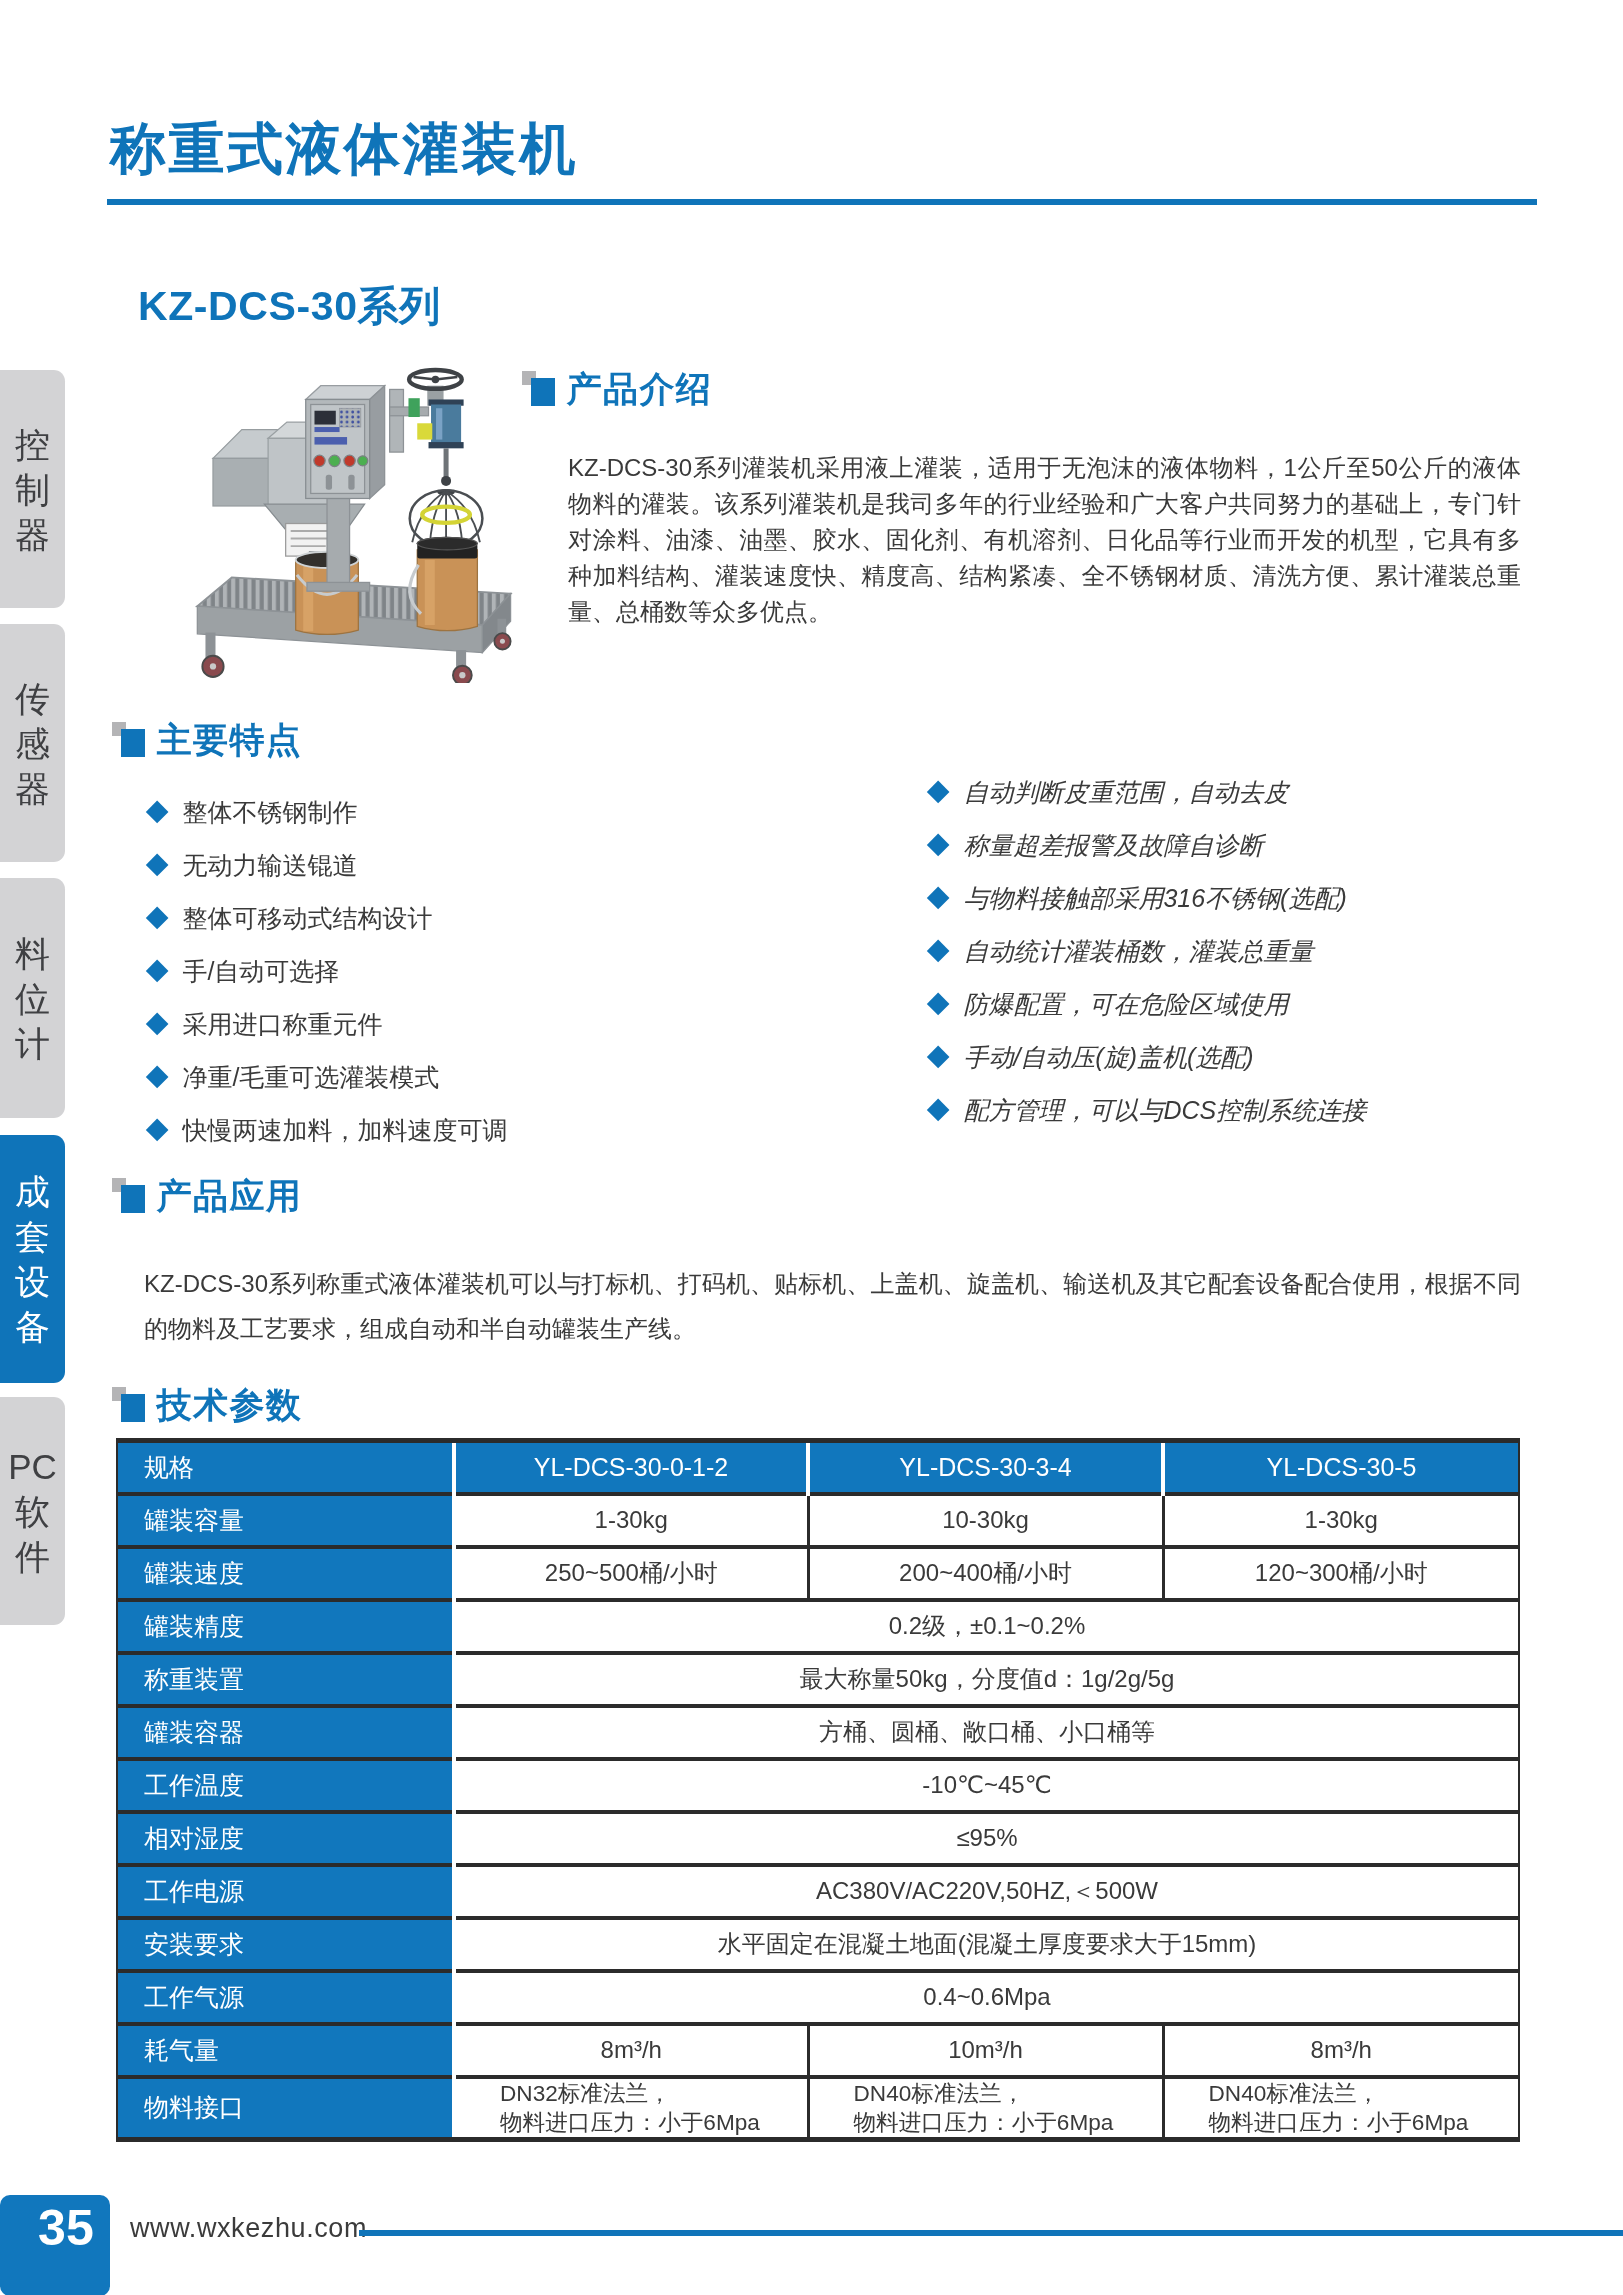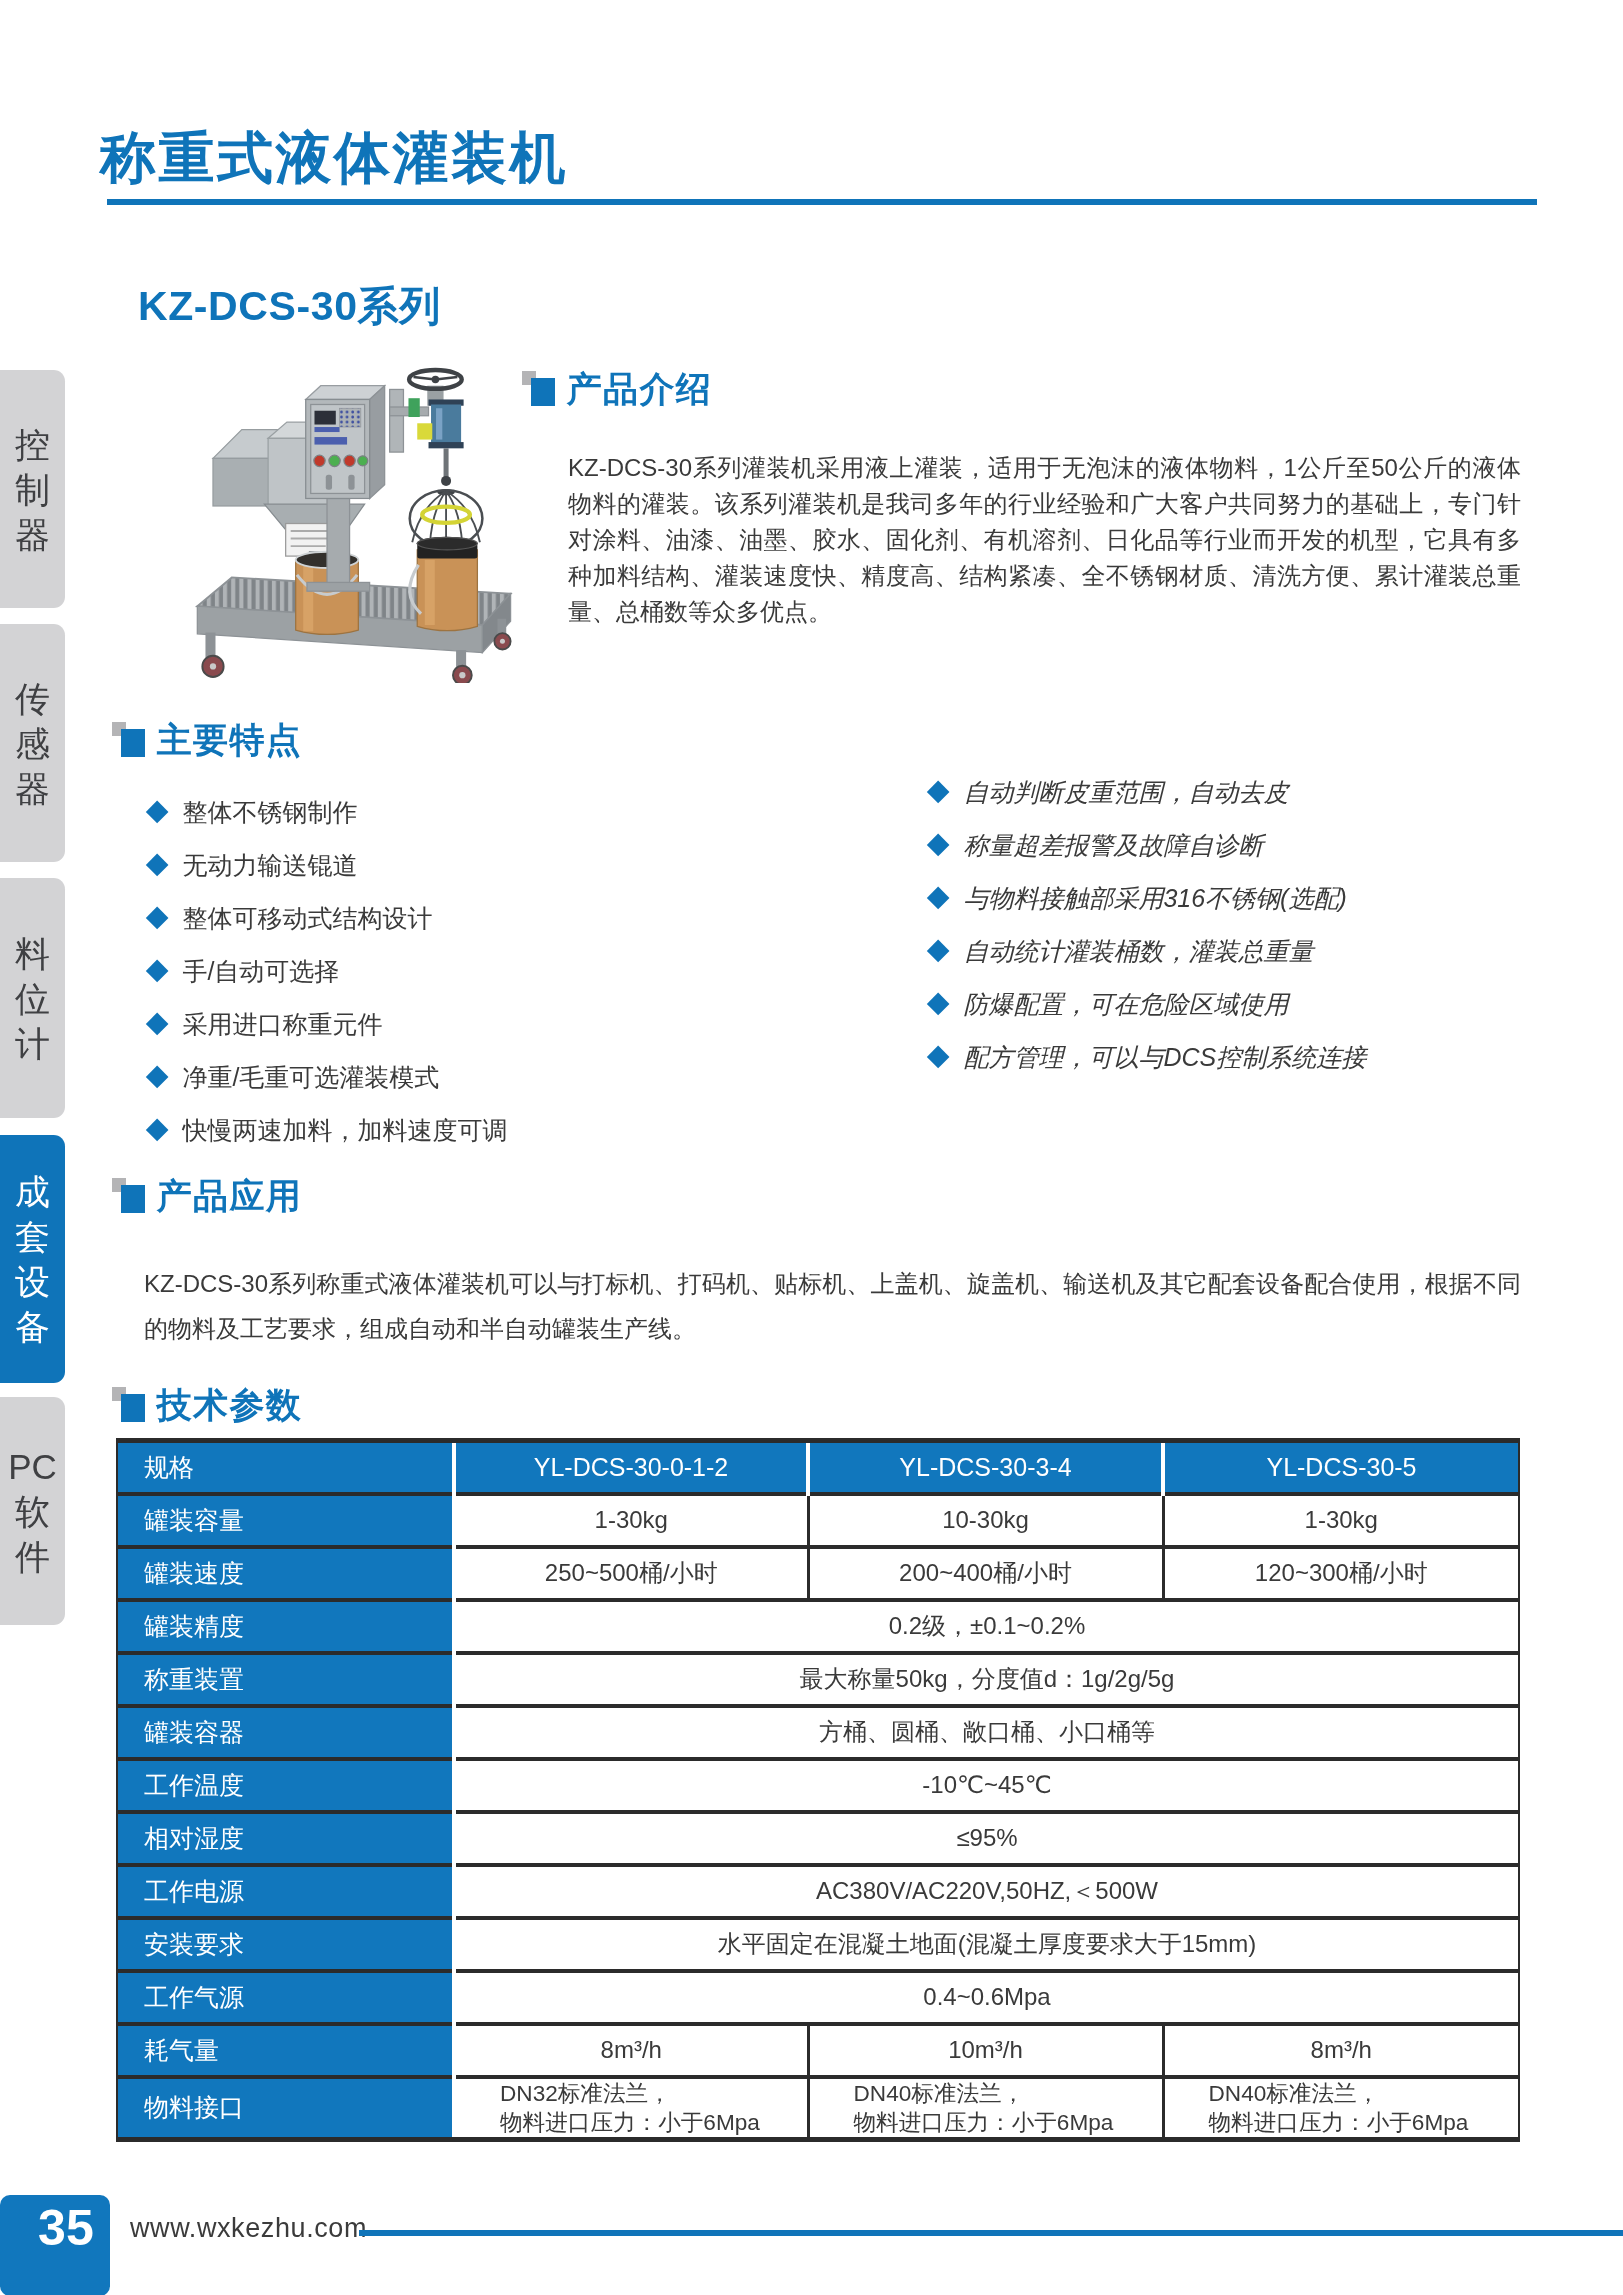--- a/index.html
+++ b/index.html
@@ -8,21 +8,21 @@
     --border-dark:#2b2b2b;
     --sidebar-gray:#d3d3d5;
     --text-dark:#3a3a3a;
   }
   html,body{margin:0;padding:0;background:#ffffff;}
   .page{
     position:relative;width:1623px;height:2295px;background:#ffffff;overflow:hidden;
     font-family:"Liberation Sans","DejaVu Sans",sans-serif;color:var(--text-dark);
   }
   
-  .page-title{position:absolute;left:100px;top:112px;font-size:56px;font-weight:bold;color:var(--brand);letter-spacing:2.5px;margin-top:9px;}
+  .page-title{position:absolute;left:110px;top:112px;font-size:56px;font-weight:bold;color:var(--brand);letter-spacing:2.5px;}
   .title-rule{position:absolute;left:107px;top:199px;width:1430px;height:5.6px;background:var(--brand);}
   .series-title{position:absolute;left:110px;top:279px;font-size:41px;font-weight:bold;color:var(--brand);letter-spacing:0.6px;margin-left:28px;}
   
   .sidebar{position:absolute;left:0;top:0;width:65px;height:2295px;}
   .side-tab{
     position:absolute;left:0;width:65px;background:var(--sidebar-gray);
     border-radius:0 11.3px 11.3px 0;display:flex;flex-direction:column;
     justify-content:center;align-items:center;gap:10px;
   }
   .side-tab:nth-of-type(1){top:370px;height:238px;}
@@ -289,20 +289,24 @@
       <li class="feature-item">
         <span class="diamond"></span>
         <span class="feature-text">自动统计灌装桶数，灌装总重量</span>
       </li>
       <li class="feature-item">
         <span class="diamond"></span>
         <span class="feature-text">防爆配置，可在危险区域使用</span>
       </li>
       <li class="feature-item">
         <span class="diamond"></span>
+        <span class="feature-text">手动/自动压(旋)盖机(选配)</span>
+      </li>
+      <li class="feature-item">
+        <span class="diamond"></span>
         <span class="feature-text">配方管理，可以与DCS控制系统连接</span>
       </li>
     </ul>
 
   <div class="sec-head application">
     <span class="head-icon">
         <span class="g"></span>
         <span class="b"></span>
       </span>
     <span class="sec-title">产品应用</span>

